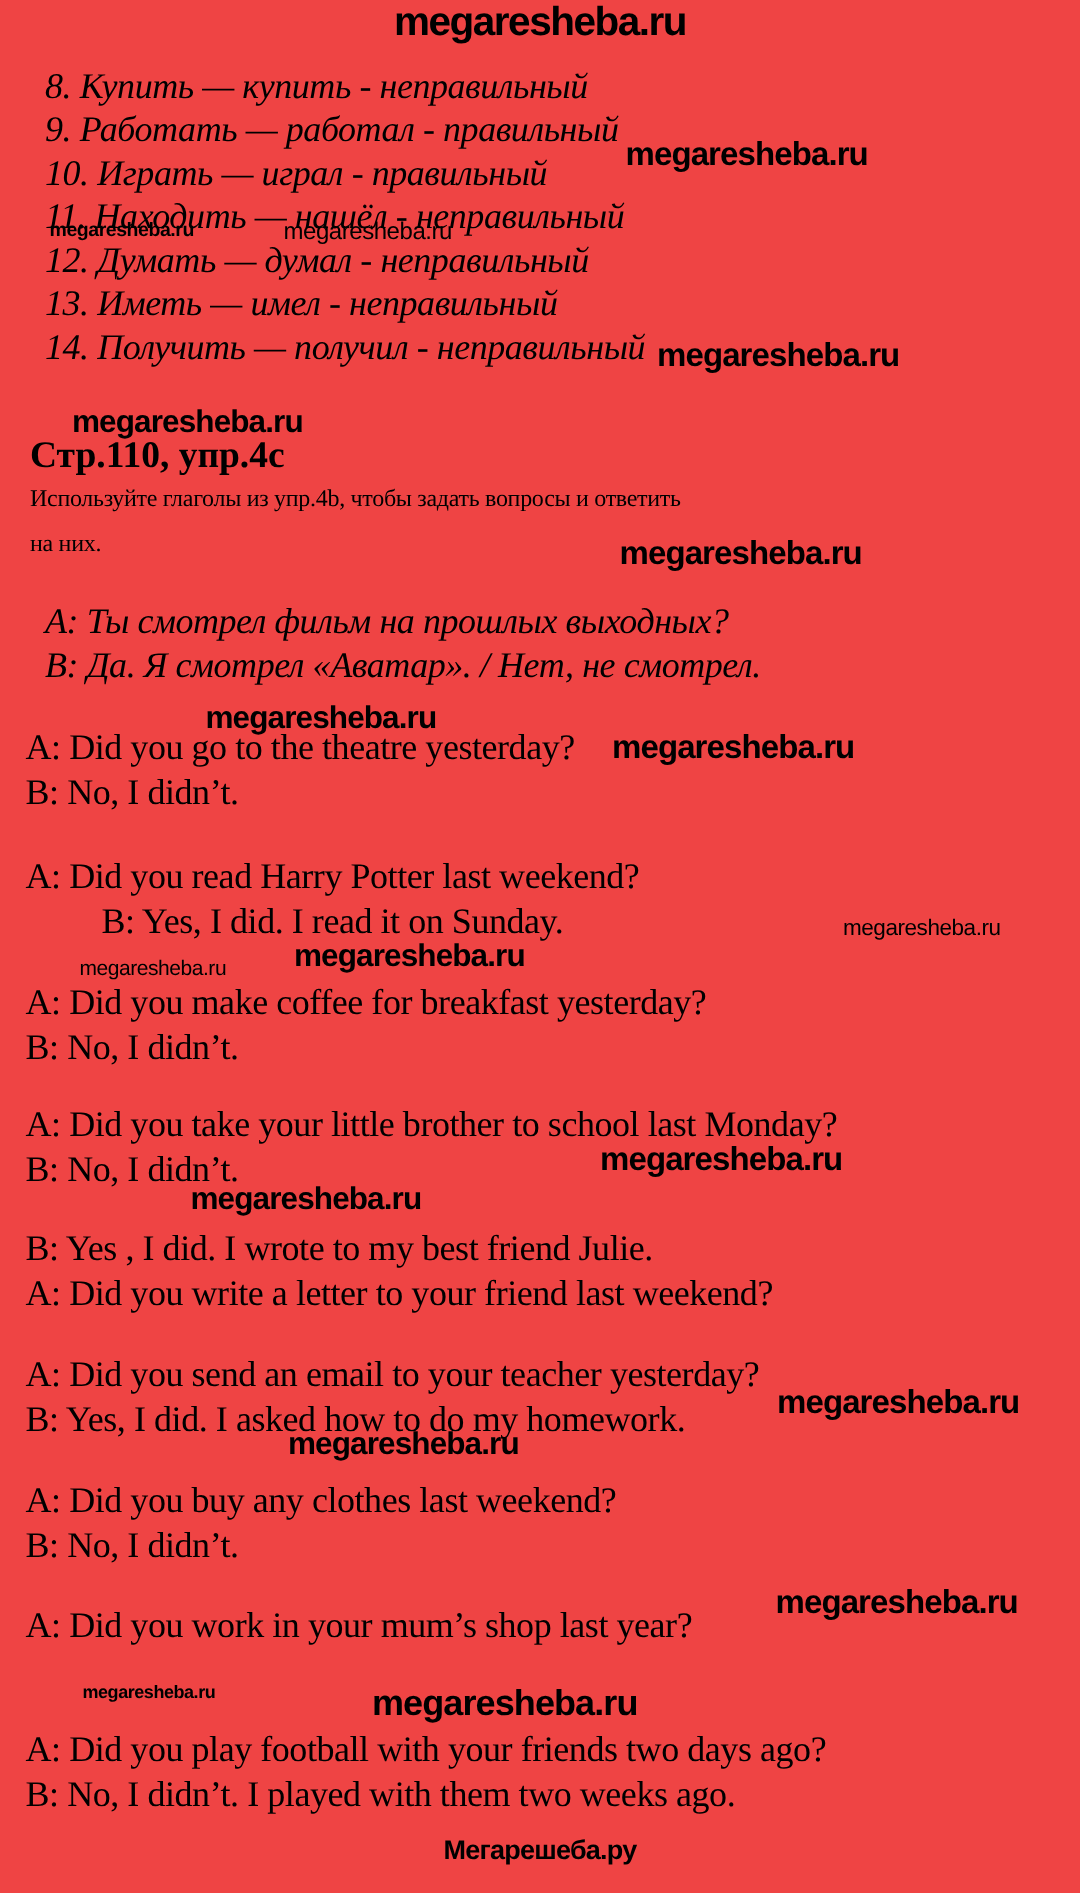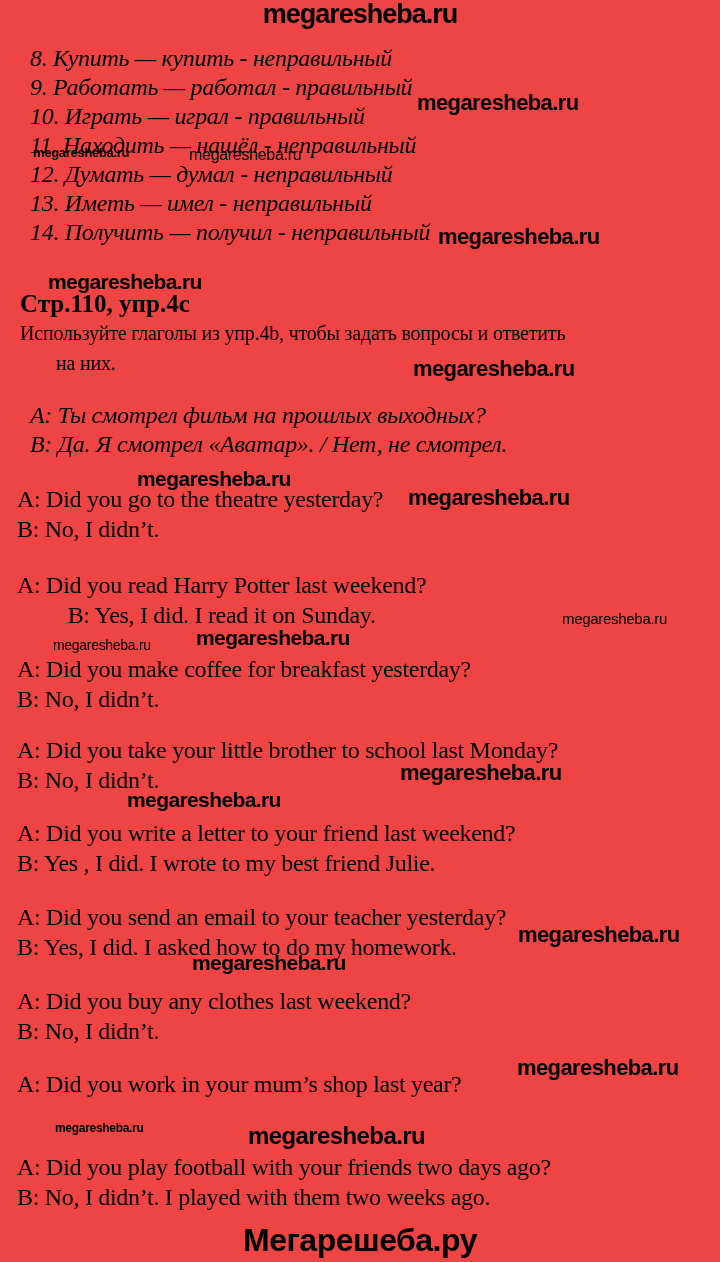--- a/index.html
+++ b/index.html
@@ -24,38 +24,38 @@
   .wm-sm-reg  { font-size:15px; font-weight:normal; letter-spacing:-0.3px; }
 
   .header-wm {
     position:absolute; top:1px; left:0; width:720px; text-align:center;
     font-family:"Liberation Sans", sans-serif; font-weight:bold;
     font-size:27px; letter-spacing:-1px; line-height:1;
   }
   .footer-wm {
     position:absolute; top:1224px; left:0; width:720px; text-align:center;
     font-family:"Liberation Sans", sans-serif; font-weight:bold;
-    font-size:32px; letter-spacing:-0.5px; line-height:1;
+    font-size:18px; letter-spacing:-0.5px; line-height:1;
   }
 
   
   .verb-list {
     position:absolute; top:44px; left:30px;
     font-style:italic; font-size:24px; line-height:29px;
     letter-spacing:-0.3px;
   }
   .verb-list .line { position:static; }
 
   .ex-heading {
     position:absolute; top:291px; left:20px;
     font-weight:bold; font-size:25px; line-height:1;
   }
   .instruction {
     position:absolute; top:318px; left:20px;
-    font-size:20px; line-height:30px; letter-spacing:-0.2px;
+    font-size:16px; line-height:30px; letter-spacing:-0.2px;
   }
   .example {
     position:absolute; top:401px; left:30px;
     font-style:italic; font-size:24px; line-height:29px; letter-spacing:-0.3px;
   }
   .pair {
     position:absolute; left:17px;
     font-size:24px; line-height:30px; letter-spacing:-0.3px;
   }
   .pair div { white-space:nowrap; }
@@ -92,21 +92,21 @@
   <div class="wm wm-21" style="left:127px; top:789px;">megaresheba.ru</div>
   <div class="wm wm-22" style="left:518px; top:924px;">megaresheba.ru</div>
   <div class="wm wm-21" style="left:192px; top:952px;">megaresheba.ru</div>
   <div class="wm wm-22" style="left:517px; top:1057px;">megaresheba.ru</div>
   <div class="wm wm-sm-bold" style="left:55px; top:1122px; font-size:12px;">megaresheba.ru</div>
   <div class="wm wm-24" style="left:248px; top:1124px;">megaresheba.ru</div>
 
   <div class="ex-heading">Стр.110, упр.4c</div>
   <div class="instruction">
     <div class="line" style="position:static;">Используйте глаголы из упр.4b, чтобы задать вопросы и ответить</div>
-    <div class="line" style="position:static;margin-left:36px;">на них.</div>
+    <div class="line" style="position:static;">на них.</div>
   </div>
 
   <div class="example">
     <div>A: Ты смотрел фильм на прошлых выходных?</div>
     <div>B: Да. Я смотрел «Аватар». / Нет, не смотрел.</div>
   </div>
 
   <div class="pair" style="top:484px;">
     <div>A: Did you go to the theatre yesterday?</div>
     <div>B: No, I didn’t.</div>
@@ -117,22 +117,22 @@
   </div>
   <div class="pair" style="top:654px;">
     <div>A: Did you make coffee for breakfast yesterday?</div>
     <div>B: No, I didn’t.</div>
   </div>
   <div class="pair" style="top:735px;">
     <div>A: Did you take your little brother to school last Monday?</div>
     <div>B: No, I didn’t.</div>
   </div>
   <div class="pair" style="top:818px;">
+    <div>B: Yes , I did. I wrote to my best friend Julie.</div>
     <div>A: Did you write a letter to your friend last weekend?</div>
-    <div>B: Yes , I did. I wrote to my best friend Julie.</div>
   </div>
   <div class="pair" style="top:902px;">
     <div>A: Did you send an email to your teacher yesterday?</div>
     <div>B: Yes, I did. I asked how to do my homework.</div>
   </div>
   <div class="pair" style="top:986px;">
     <div>A: Did you buy any clothes last weekend?</div>
     <div>B: No, I didn’t.</div>
   </div>
   <div class="pair" style="top:1069px;">

